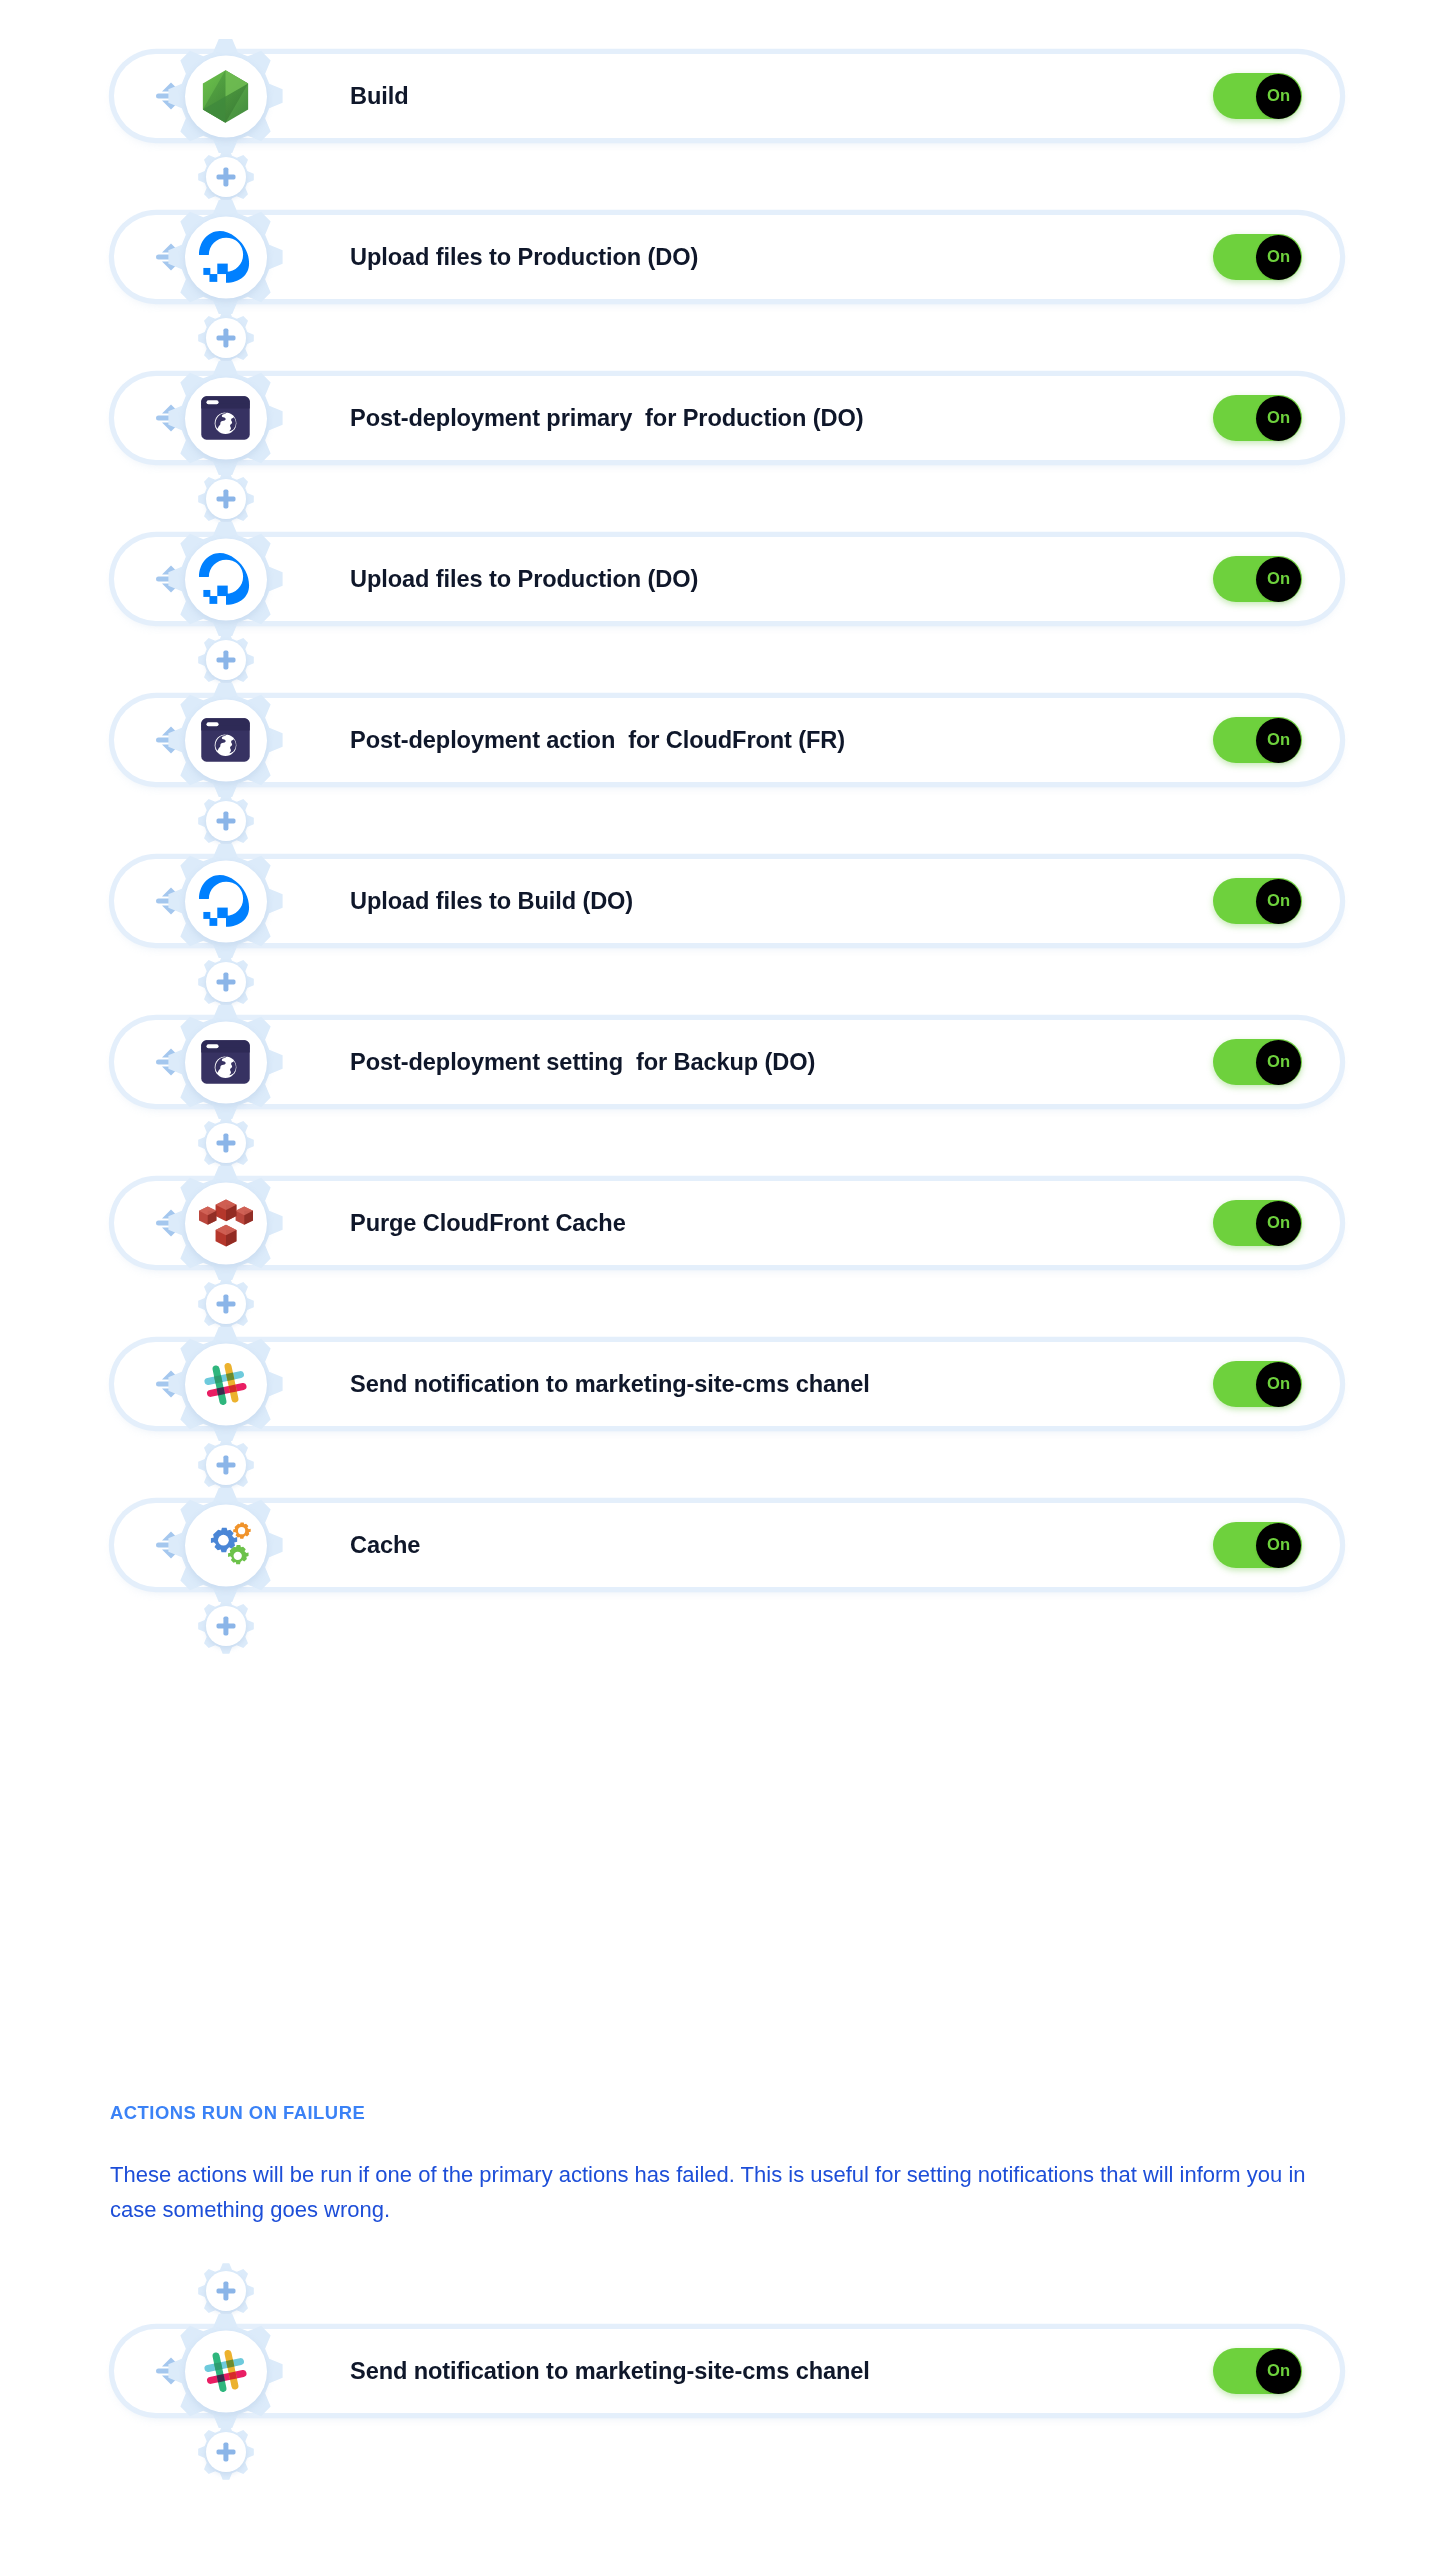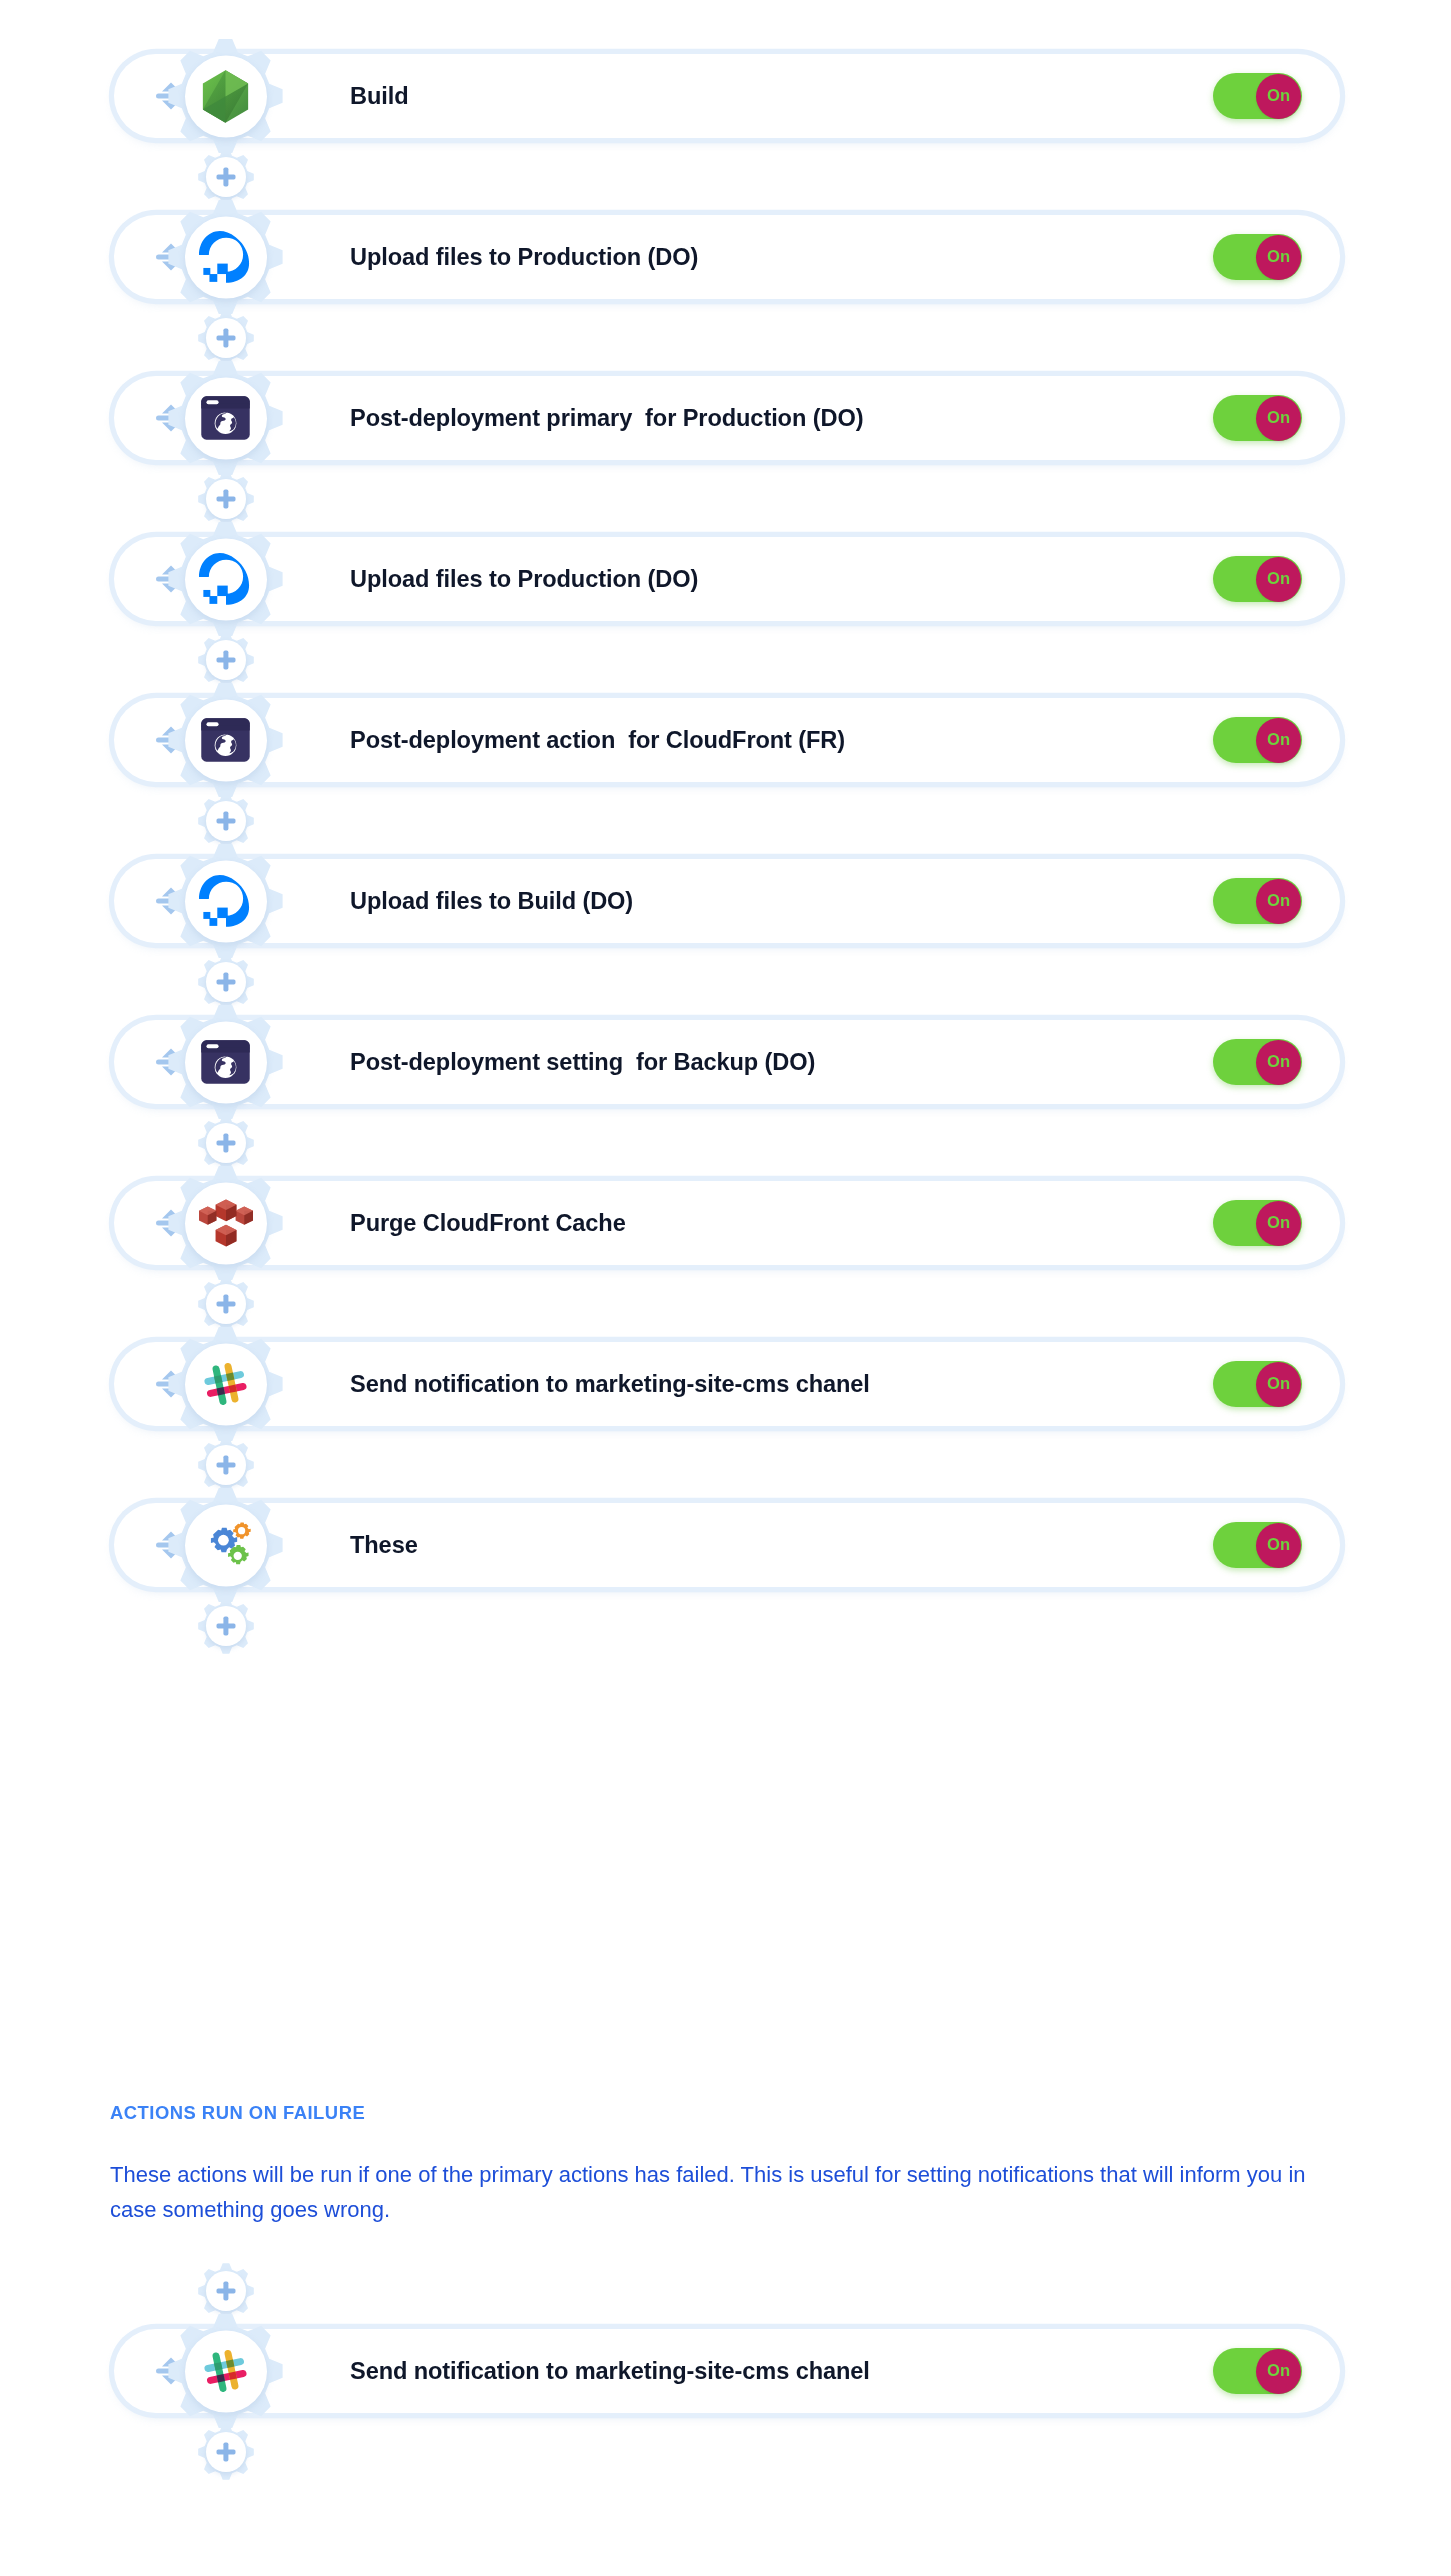--- a/index.html
+++ b/index.html
@@ -129,21 +129,21 @@
     background: #6ed13d;
     box-shadow: 0 2.6px 6.1px rgba(110,200,70,0.40);
     cursor: pointer;
     z-index: 4;
   }
   .toggle .knob {
     position: absolute;
     right: 0.9px; top: 0.9px;
     width: 45px; height: 45px;
     border-radius: 50%;
-    background: #be185d;
+    background: #000000;
     display: flex;
     align-items: center;
     justify-content: center;
     font-size: 16.6px;
     font-weight: 700;
     color: #6ed13d;
     box-shadow: 0 0.9px 2.6px rgba(0,0,0,0.10);
   }
 
   
@@ -626,21 +626,21 @@
         <path d="M44 4.5l2.2.6.6-2.2h3.6l.6 2.2 2.2-.6 2.6 2.6-1.2 2 1.7 1.7 2.2-.6v3.6l-2.2.6.6 2.2-2.6 2.6-2-1.2-1.7 1.7-.6 2.2h-3.6l-.6-2.2-2.2.6-2.6-2.6 1.2-2-1.7-1.7-2.2.6v-3.6l2.2-.6-.6-2.2z"></path>
       </g>
       <circle cx="48" cy="12.5" r="4.2" fill="#ffffff"></circle>
       <g fill="#6cc24a">
         <path d="M39 31l2.6.7.7-2.6h4.2l.7 2.6 2.6-.7 3 3-1.4 2.3 2 2 2.6-.7v4.2l-2.6.7.7 2.6-3 3-2.3-1.4-2 2-.7 2.6h-4.2l-.7-2.6-2.6.7-3-3 1.4-2.3-2-2-2.6.7v-4.2l2.6-.7-.7-2.6z"></path>
       </g>
       <circle cx="43.5" cy="41.5" r="4.8" fill="#ffffff"></circle>
     </svg>
           </div>
         </div>
-        <div class="row-label">These</div>
+        <div class="row-label">Cache</div>
       </div>
       <div class="connector">
         <div class="add-node">
           <svg class="gear-svg" viewBox="0 0 64 64" xmlns="http://www.w3.org/2000/svg">
             <path d="M 63.78 28.24 L 63.78 35.76 L 56.33 38.86 L 54.06 44.35L 57.13 51.81 L 51.81 57.13 L 44.35 54.06 L 38.86 56.33L 35.76 63.78 L 28.24 63.78 L 25.14 56.33 L 19.65 54.06L 12.19 57.13 L 6.87 51.81 L 9.94 44.35 L 7.67 38.86L 0.22 35.76 L 0.22 28.24 L 7.67 25.14 L 9.94 19.65L 6.87 12.19 L 12.19 6.87 L 19.65 9.94 L 25.14 7.67L 28.24 0.22 L 35.76 0.22 L 38.86 7.67 L 44.35 9.94L 51.81 6.87 L 57.13 12.19 L 54.06 19.65 L 56.33 25.14 Z" fill="#dcebfa"></path>
             <circle cx="32" cy="32" r="22.72" fill="#dcebfa"></circle>
           </svg>
           <div class="plus-disc"></div>
           <span class="plus-h"></span>
           <span class="plus-v"></span>

